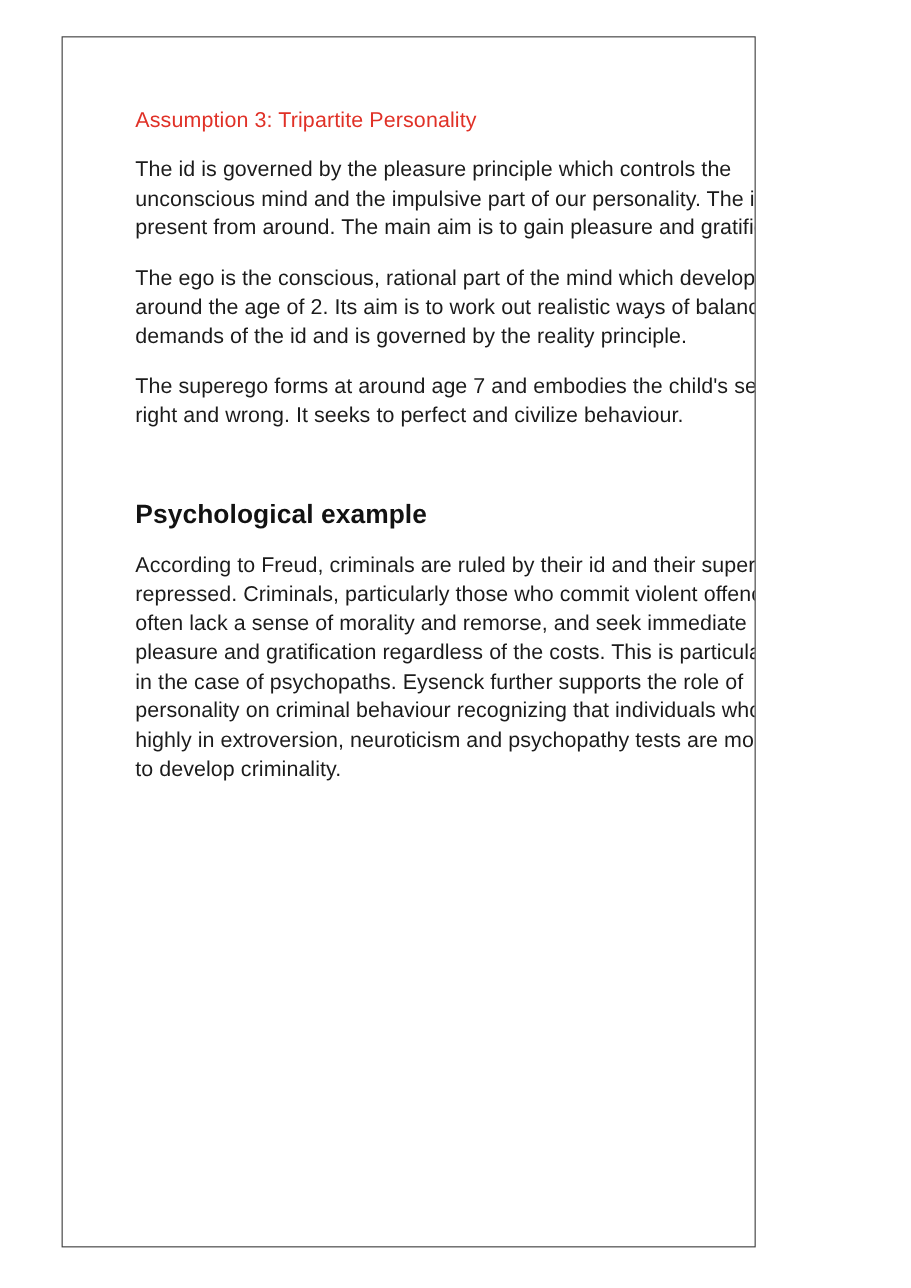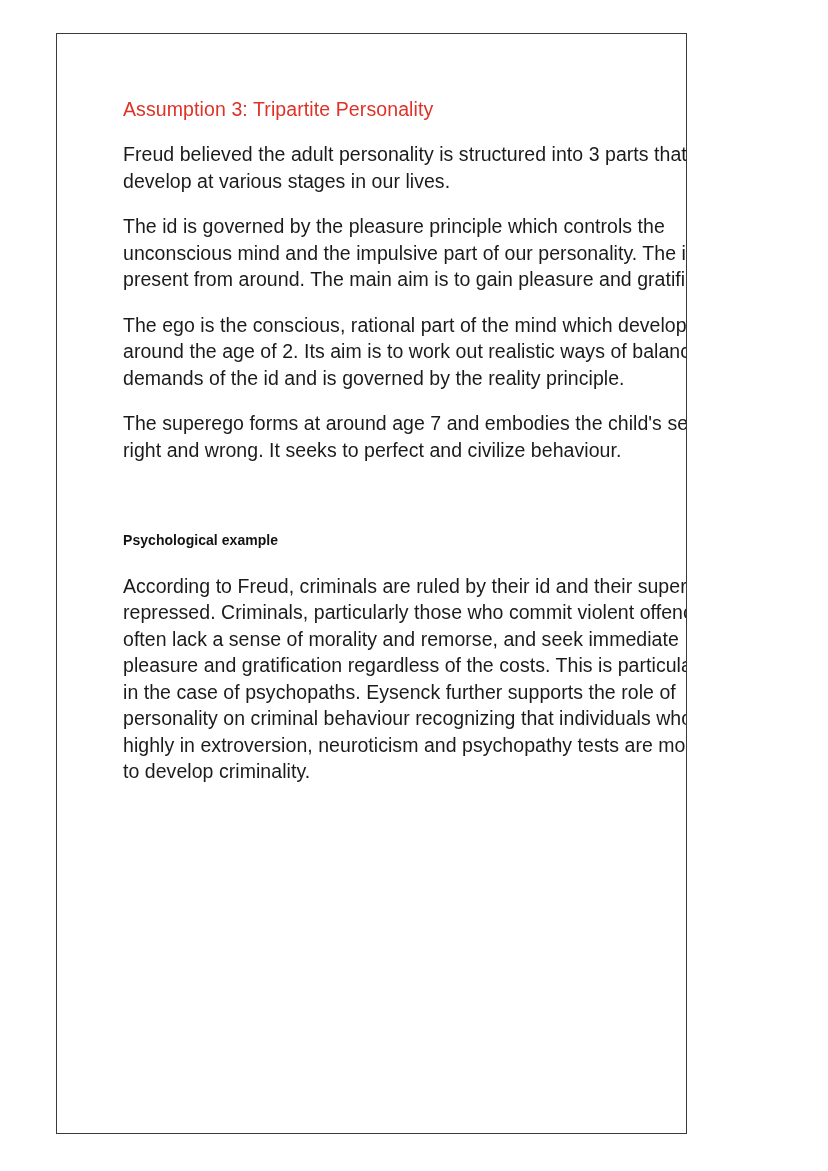--- a/index.html
+++ b/index.html
@@ -55,41 +55,40 @@
     color: #1b1b1b;
     font-size: 19.5px;
     font-weight: 400;
     line-height: 26.5px;
     margin: 0 0 19px 0;
     letter-spacing: 0.05px;
   }
 
   .doc-subheading {
     color: #121212;
-    font-size: 14px;
+    font-size: 24px;
     font-weight: bold;
     line-height: 26.5px;
     margin: 0 0 19px 0;
     letter-spacing: 0.05px;
   }
 
   .spacer-block {
     height: 45px;
   }
 </style>
 </head>
 <body>
 
 <div class="page-canvas">
   <div class="page-sheet">
     <div class="doc-body">
 
       <h1 class="doc-heading">Assumption 3: Tripartite Personality</h1>
 
-      <p class="doc-para">Freud believed the adult personality is structured into 3 parts that develop at various stages in our lives.</p>
 
       <p class="doc-para">The id is governed by the pleasure principle which controls the unconscious mind and the impulsive part of our personality. The id is present from around. The main aim is to gain pleasure and gratification.</p>
 
       <p class="doc-para">The ego is the conscious, rational part of the mind which develops around the age of 2. Its aim is to work out realistic ways of balancing the demands of the id and is governed by the reality principle.</p>
 
       <p class="doc-para">The superego forms at around age 7 and embodies the child's sense of right and wrong. It seeks to perfect and civilize behaviour.</p>
 
       <div class="spacer-block"></div>
 
       <h2 class="doc-subheading">Psychological example</h2>

